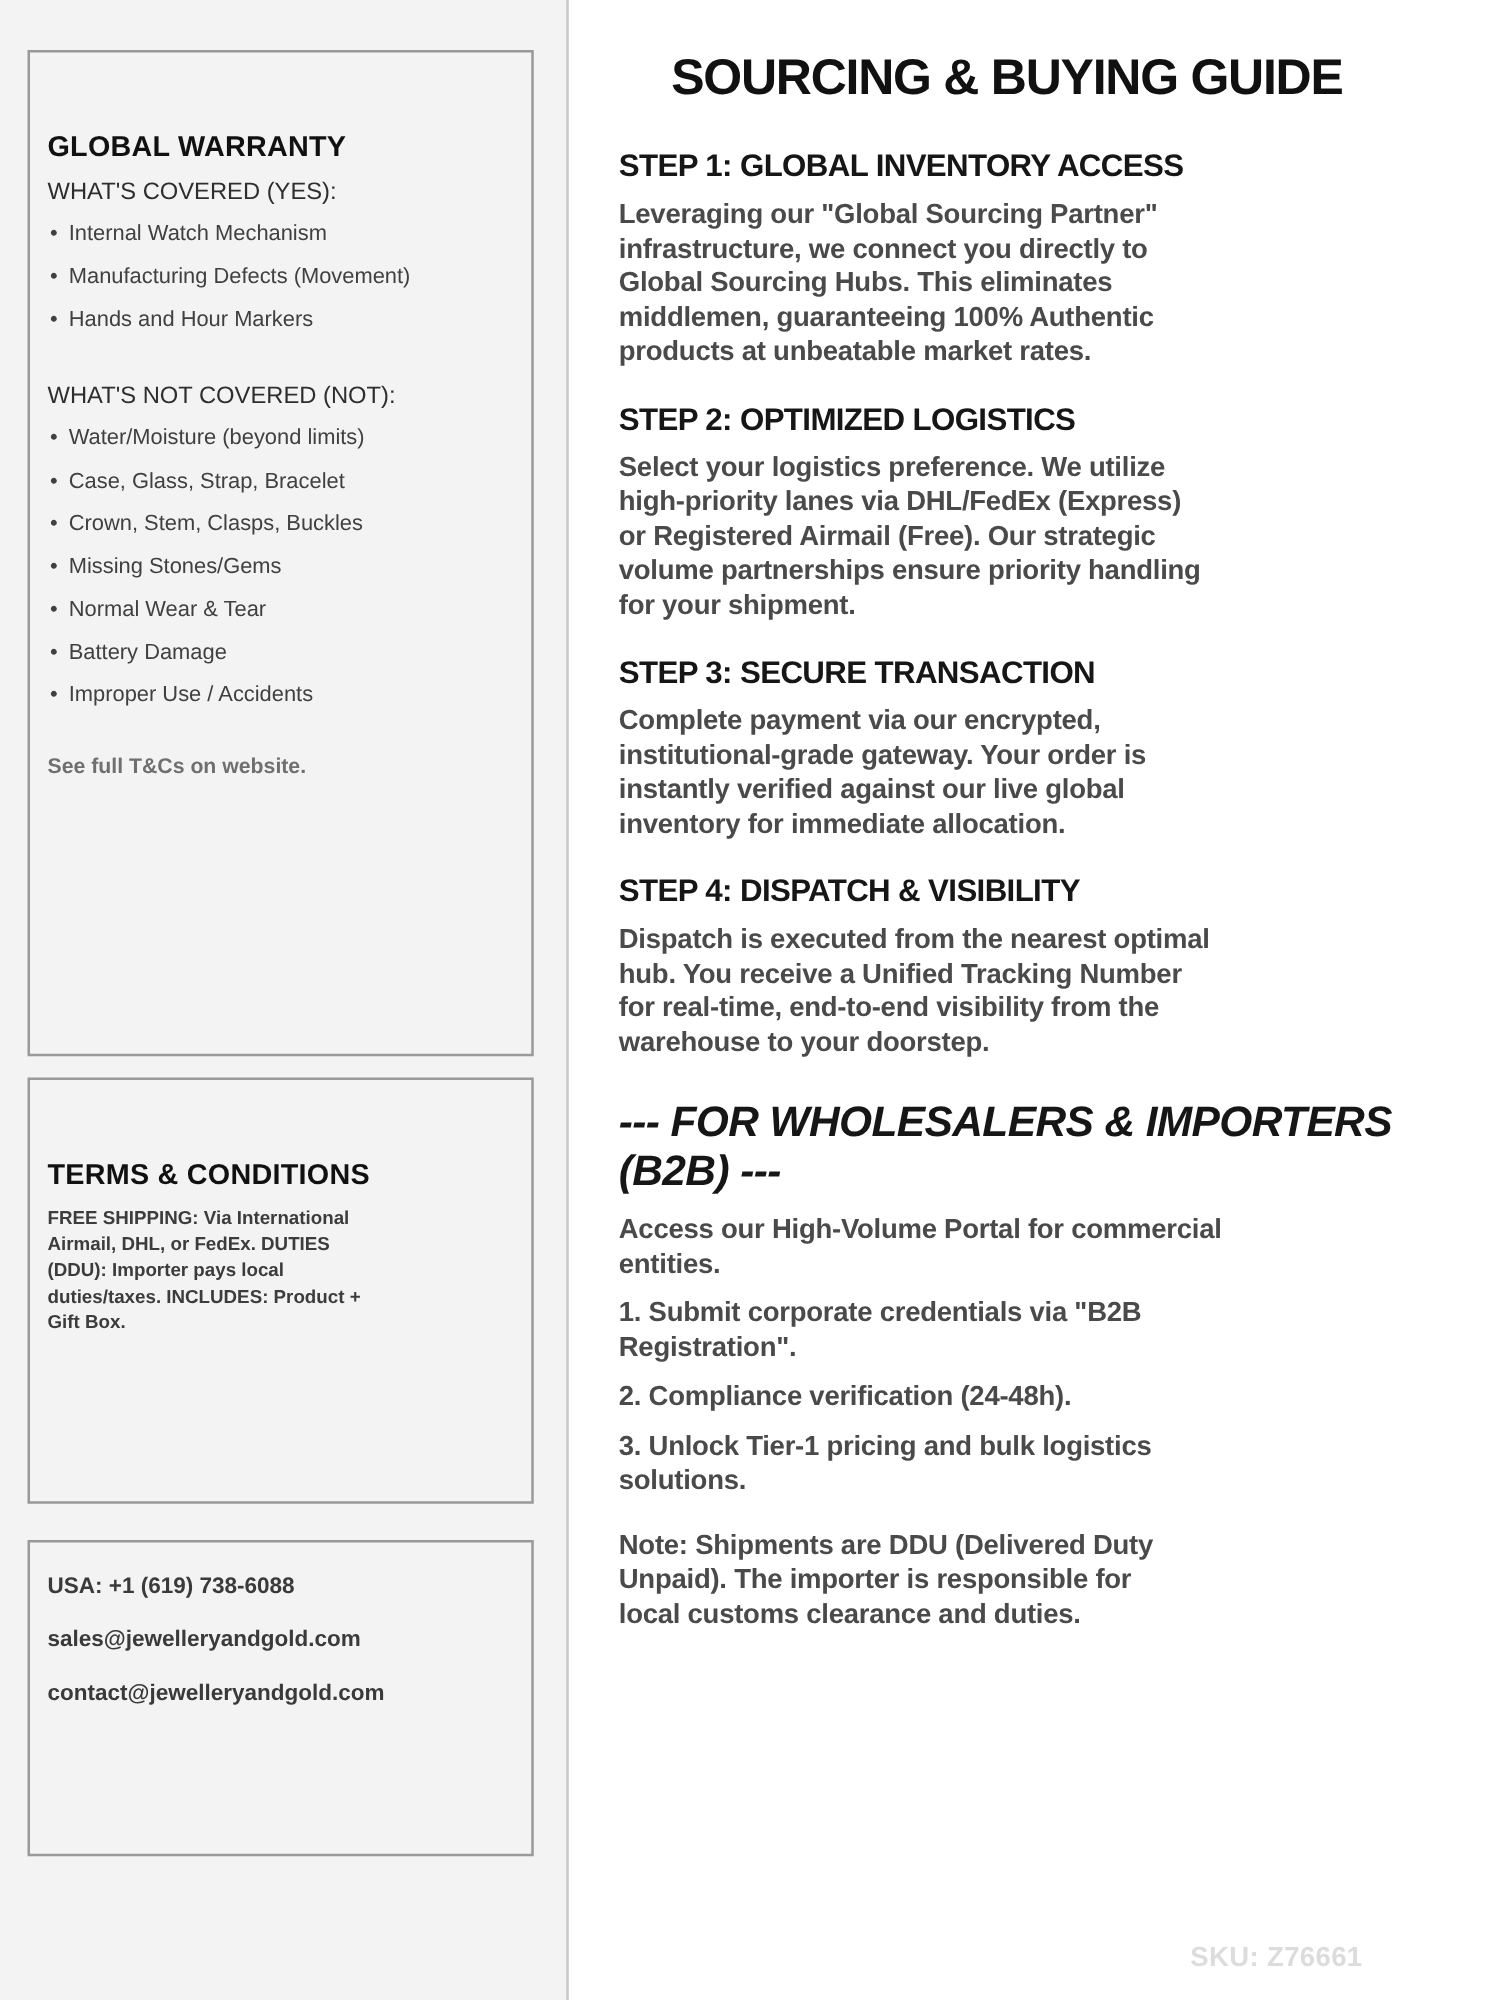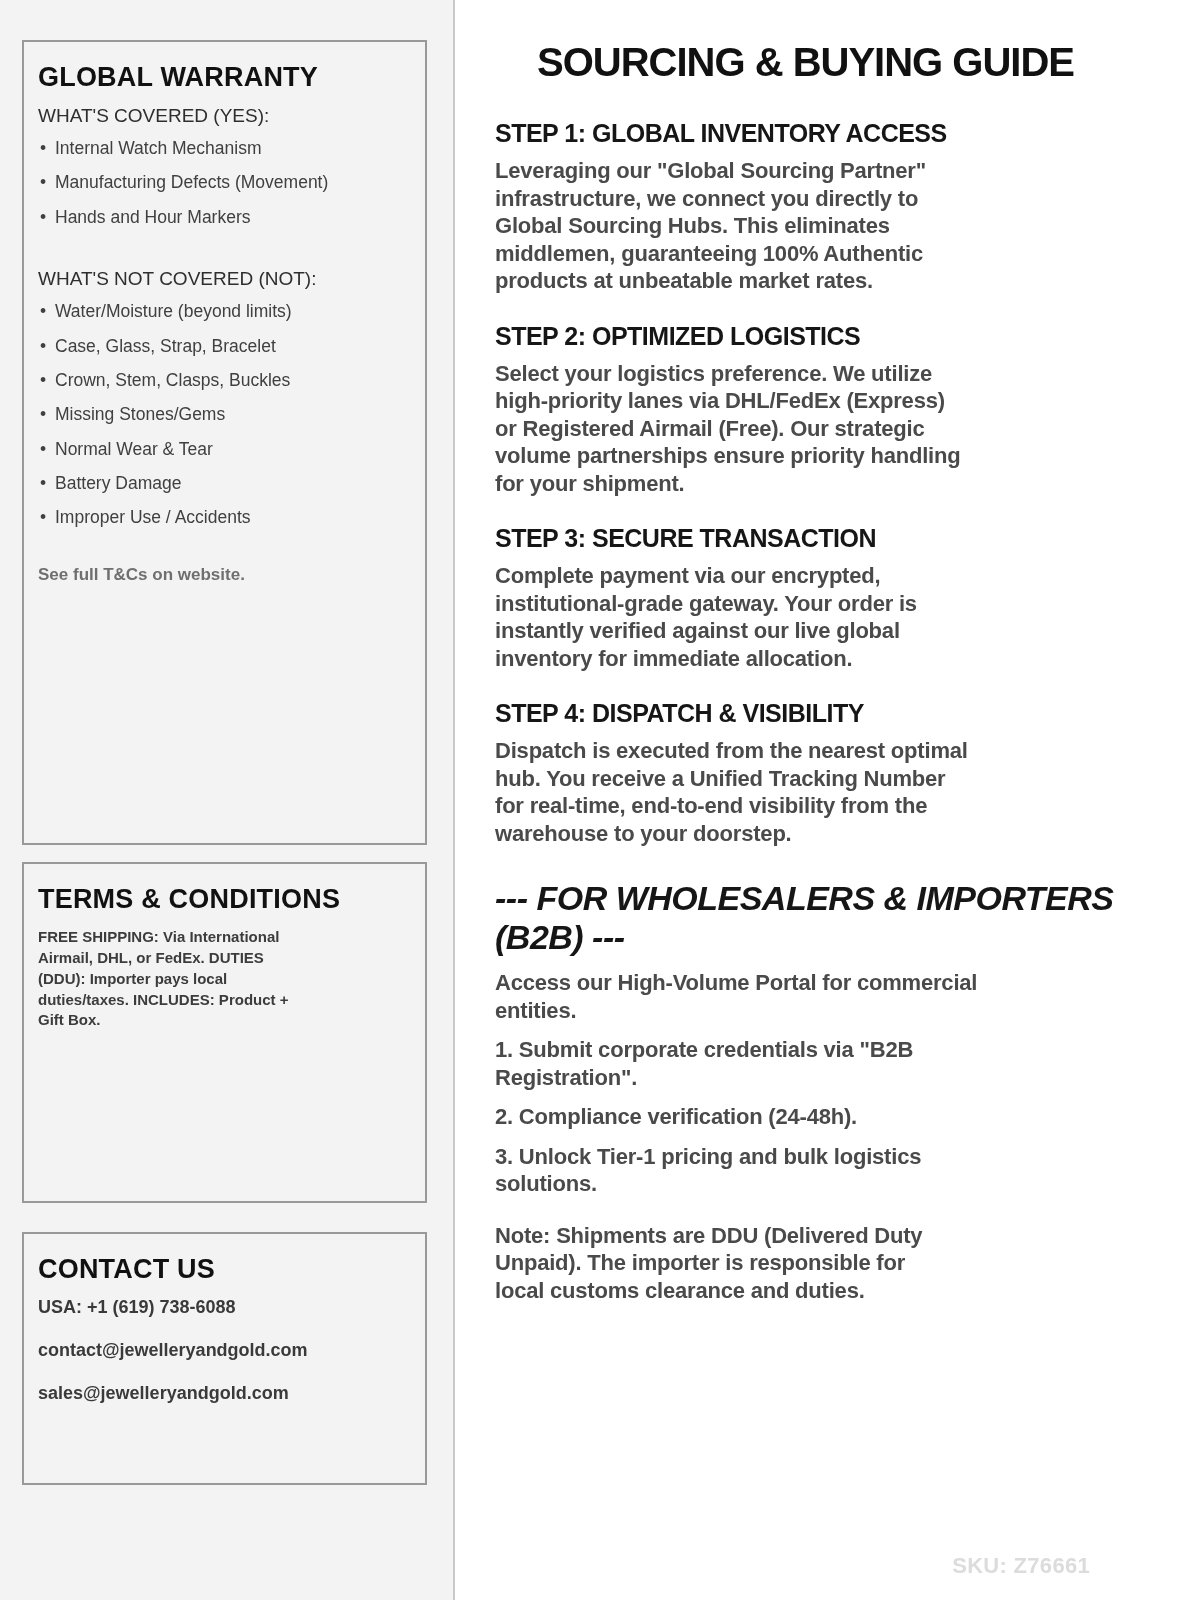--- a/index.html
+++ b/index.html
@@ -27,25 +27,26 @@
   .box {
     border: 2px solid #999999;
     background: #f3f3f4;
     padding: 20px 16px 18px 14px;
   }
   .box-warranty { height: 805px; }
   .box-terms    { height: 341px; margin-top: 17px; }
   .box-contact  { height: 253px; margin-top: 29px; }
 
   .box h2 {
-    font-size: 27px;
+    font-size: 23px;
     font-weight: 800;
     color: #111111;
     letter-spacing: 0.2px;
     margin-bottom: 12px;
+    margin-top: 42px;
   }
   .box h3 {
     font-size: 19px;
     font-weight: 400;
     color: #2e2e2e;
     margin-bottom: 12px;
   }
   .box h3.second { margin-top: 42px; }
 
   ul.bullets { list-style: none; }
@@ -182,26 +183,25 @@
     <section class="box box-terms">
       <h2>TERMS &amp; CONDITIONS</h2>
       <p class="terms-body">FREE SHIPPING: Via International
 Airmail, DHL, or FedEx.  DUTIES
 (DDU): Importer pays local
 duties/taxes.  INCLUDES: Product +
 Gift Box.</p>
     </section>
 
     <section class="box box-contact">
-      <h2>CONTACT US</h2>
       <ul class="contact-lines">
 
       <li>USA: +1 (619) 738-6088</li>
+          <li>sales@jewelleryandgold.com</li>
           <li>contact@jewelleryandgold.com</li>
-          <li>sales@jewelleryandgold.com</li>
         </ul>
     </section>
 
   </aside>
 
   <main class="main">
     <h1 class="main-title">SOURCING &amp; BUYING GUIDE</h1>
 
     <div>
 

